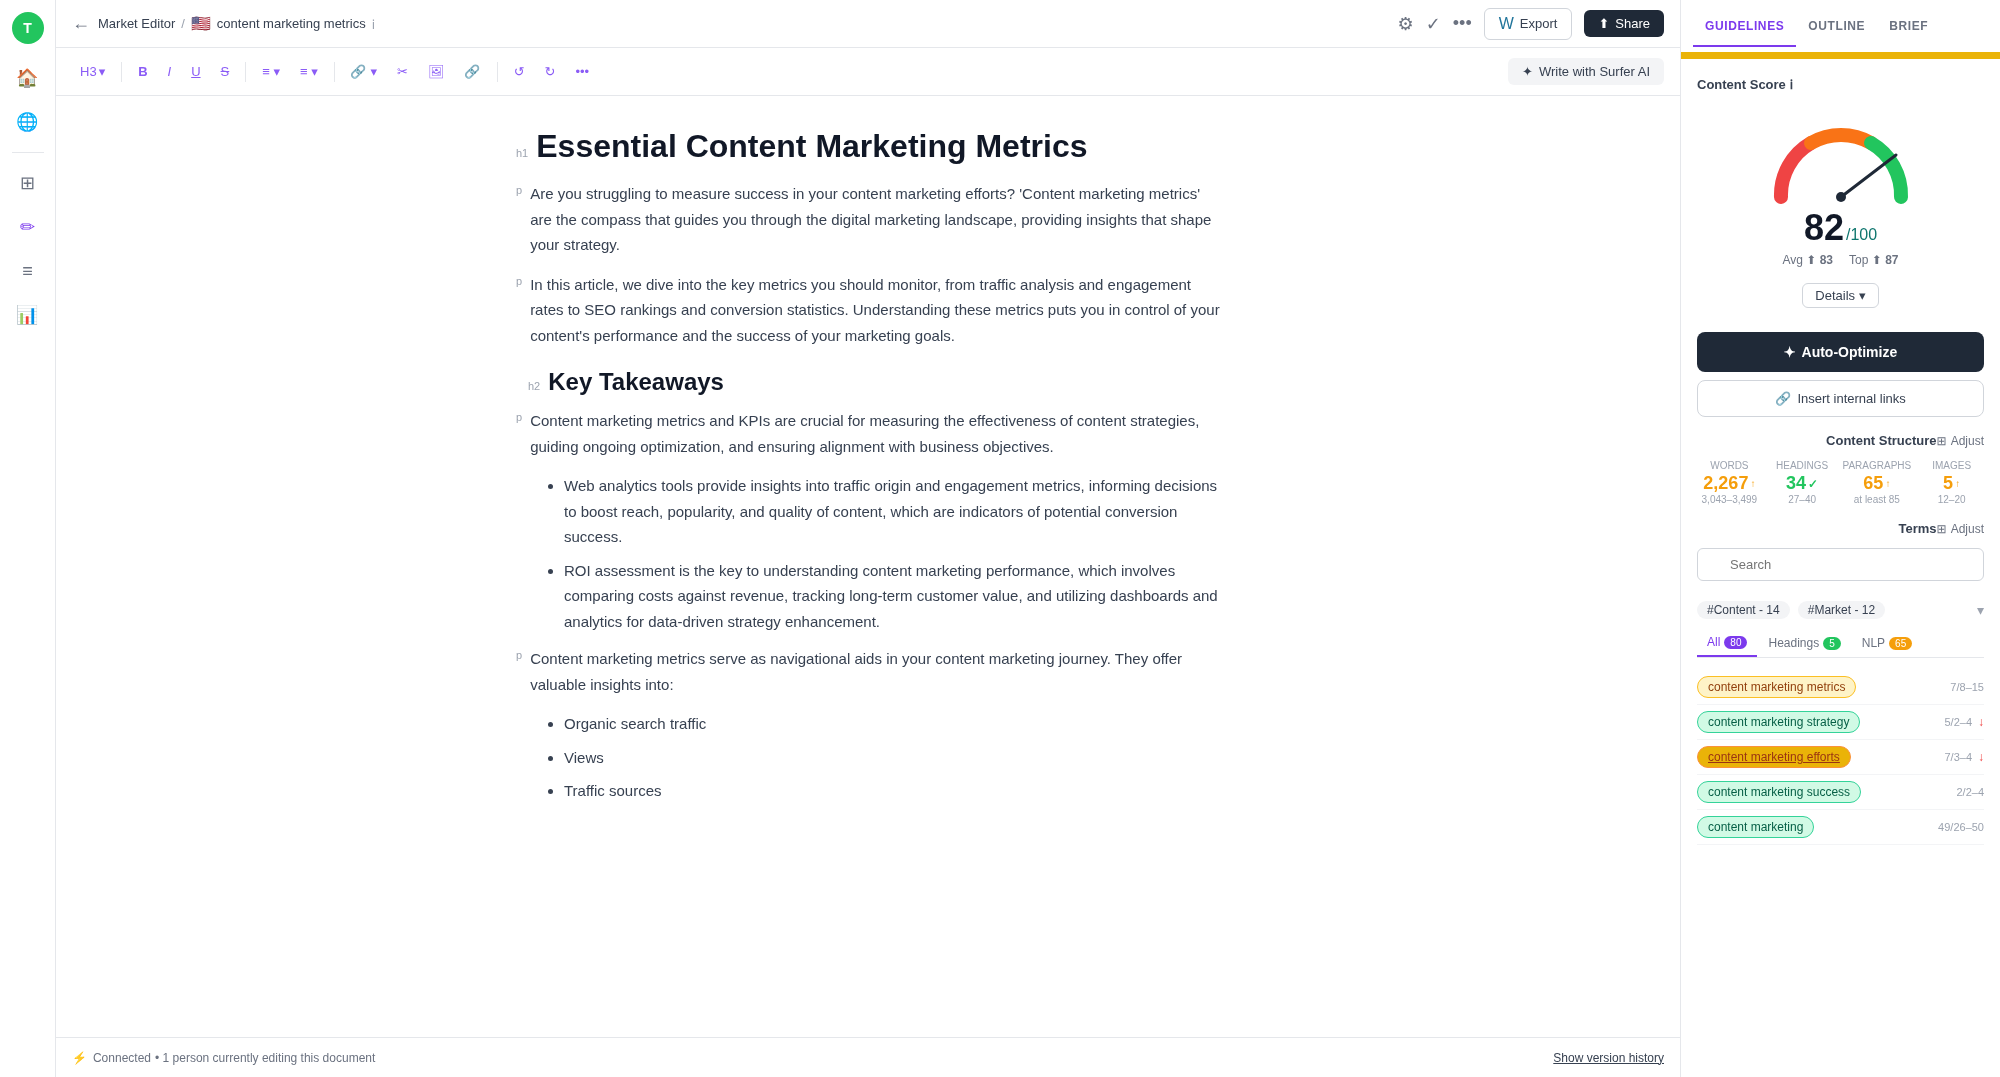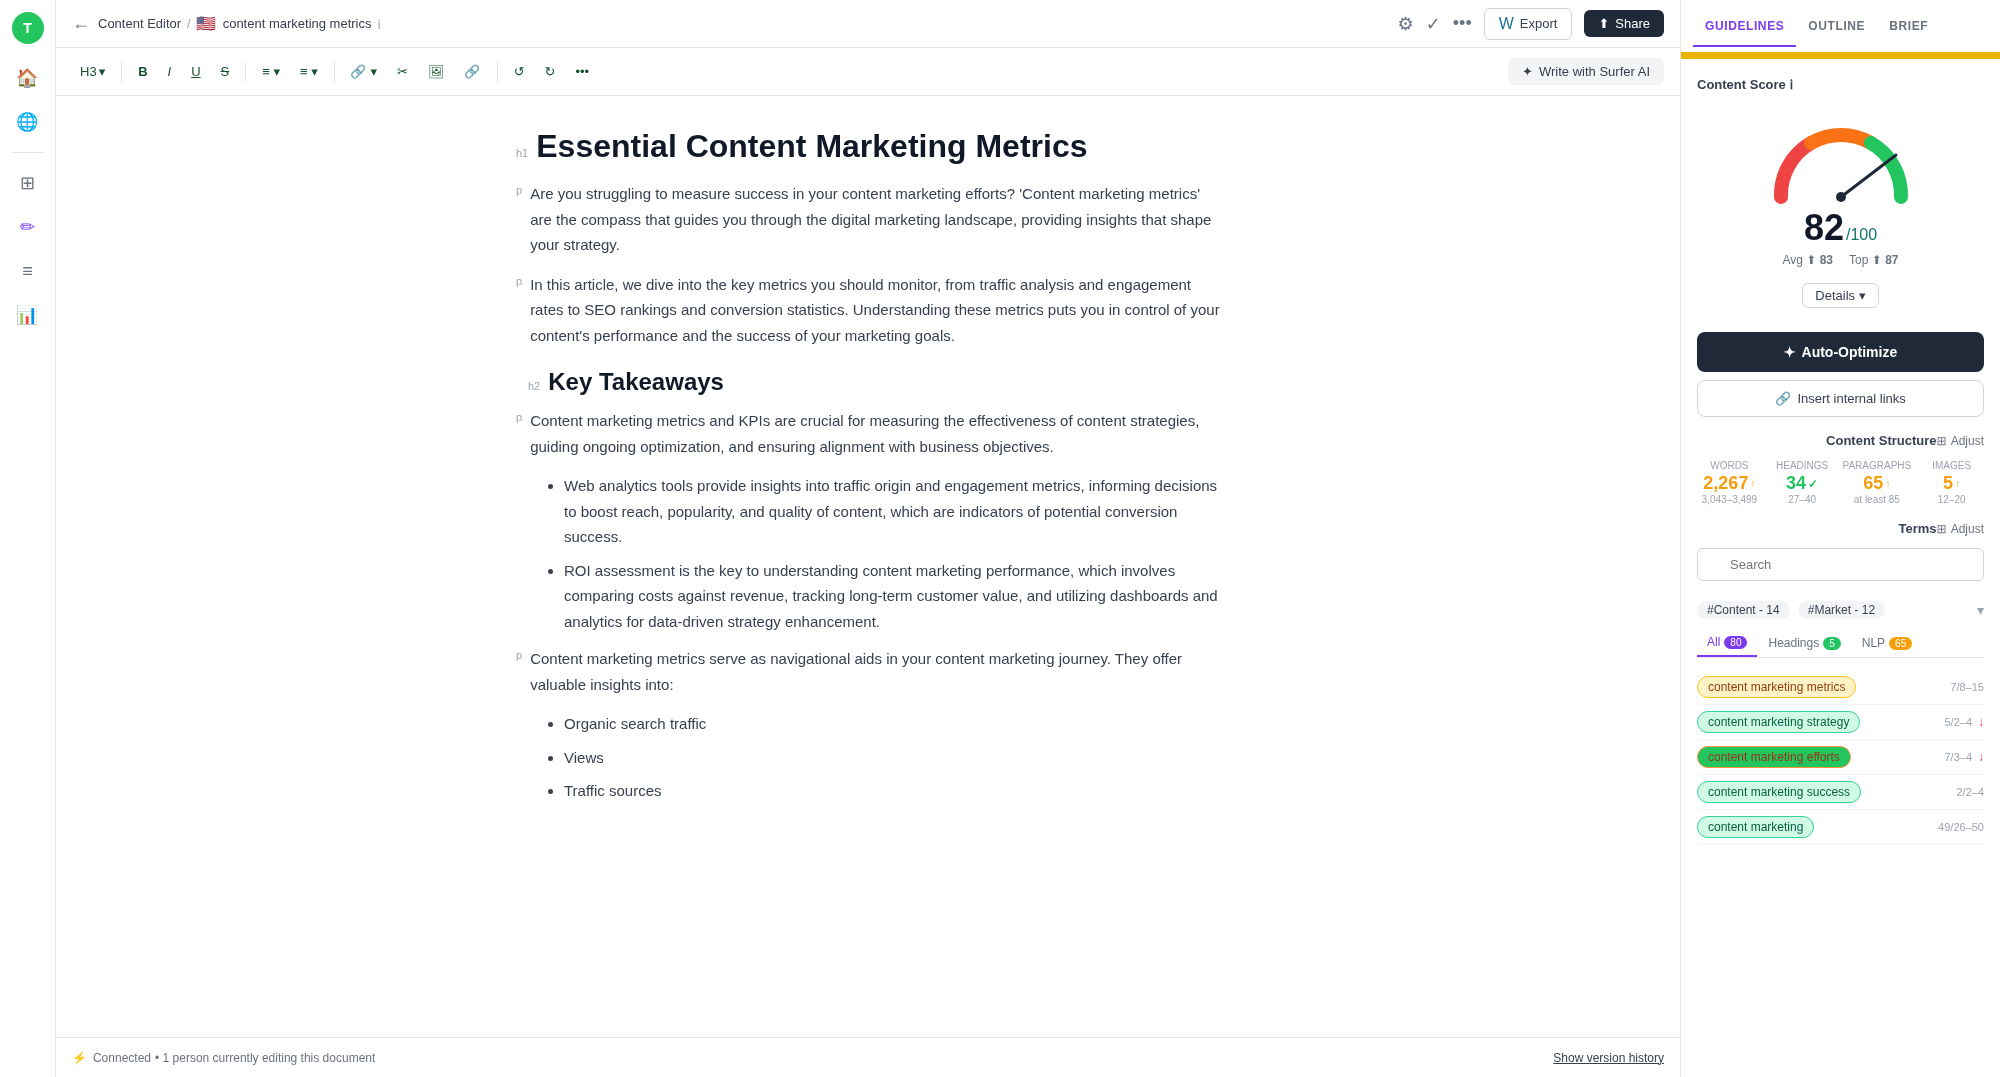--- a/index.html
+++ b/index.html
@@ -72,21 +72,21 @@
     .toolbar {
       height: 48px;
       border-bottom: 1px solid #e5e7eb;
       display: flex;
       align-items: center;
       padding: 0 16px;
       gap: 4px;
     }
     .toolbar-btn {
       padding: 4px 8px; border-radius: 4px; cursor: pointer;
-      color: #14532d; font-size: 13px; background: none; border: none;
+      color: #8b5cf6; font-size: 13px; background: none; border: none;
       display: flex; align-items: center; gap: 2px;
     }
     .toolbar-sep { width: 1px; height: 20px; background: #e5e7eb; margin: 0 4px; }
     .toolbar-surfer {
       margin-left: auto;
       display: flex; align-items: center; gap: 6px;
       padding: 6px 14px; border-radius: 6px;
       background: #f3f4f6; cursor: pointer; font-size: 13px; color: #374151; border: none;
     }
 
@@ -222,21 +222,21 @@
     .filter-badge.green { background: #22c55e; }
     .filter-badge.orange { background: #f59e0b; }
 
     .term-row { display: flex; align-items: center; gap: 6px; padding: 6px 0; border-bottom: 1px solid #f3f4f6; }
     .term-chip {
       padding: 3px 10px; border-radius: 12px; font-size: 12px;
       font-weight: 500; cursor: pointer;
     }
     .term-chip.yellow { background: #fef3c7; color: #92400e; border: 1px solid #fbbf24; }
     .term-chip.green { background: #d1fae5; color: #065f46; border: 1px solid #34d399; }
-    .term-chip.orange { background: #22c55e; color: #9a3412; border: 1px solid #fb923c; }
+    .term-chip.orange { background: #eab308; color: #9a3412; border: 1px solid #fb923c; text-decoration: underline; }
     .term-range { font-size: 11px; color: #9ca3af; margin-left: auto; white-space: nowrap; }
     .term-arrow-down { color: #ef4444; font-size: 12px; }
   </style>
 </head>
 <body>
 
 <div class="left-sidebar">
   <div class="sidebar-avatar">
     <span>T</span>
   </div>
@@ -247,21 +247,21 @@
   <div class="sidebar-icon active">✏</div>
   <div class="sidebar-icon">≡</div>
   <div class="sidebar-icon">📊</div>
 </div>
 
 <div class="main-area">
 
   <div class="top-bar">
     <span class="back-btn">←</span>
     <div class="breadcrumb">
-      <span>Content Editor</span>
+      <span>Market Editor</span>
       <span class="breadcrumb-sep">/</span>
       <span class="flag">🇺🇸</span>
       <span class="doc-title">content marketing metrics</span>
       <span class="info-icon">ℹ</span>
     </div>
     <div class="top-bar-right">
       <span class="top-bar-icon">⚙</span>
       <span class="top-bar-icon">✓</span>
       <span class="top-bar-icon">•••</span>
       <button class="wp-export-btn">

